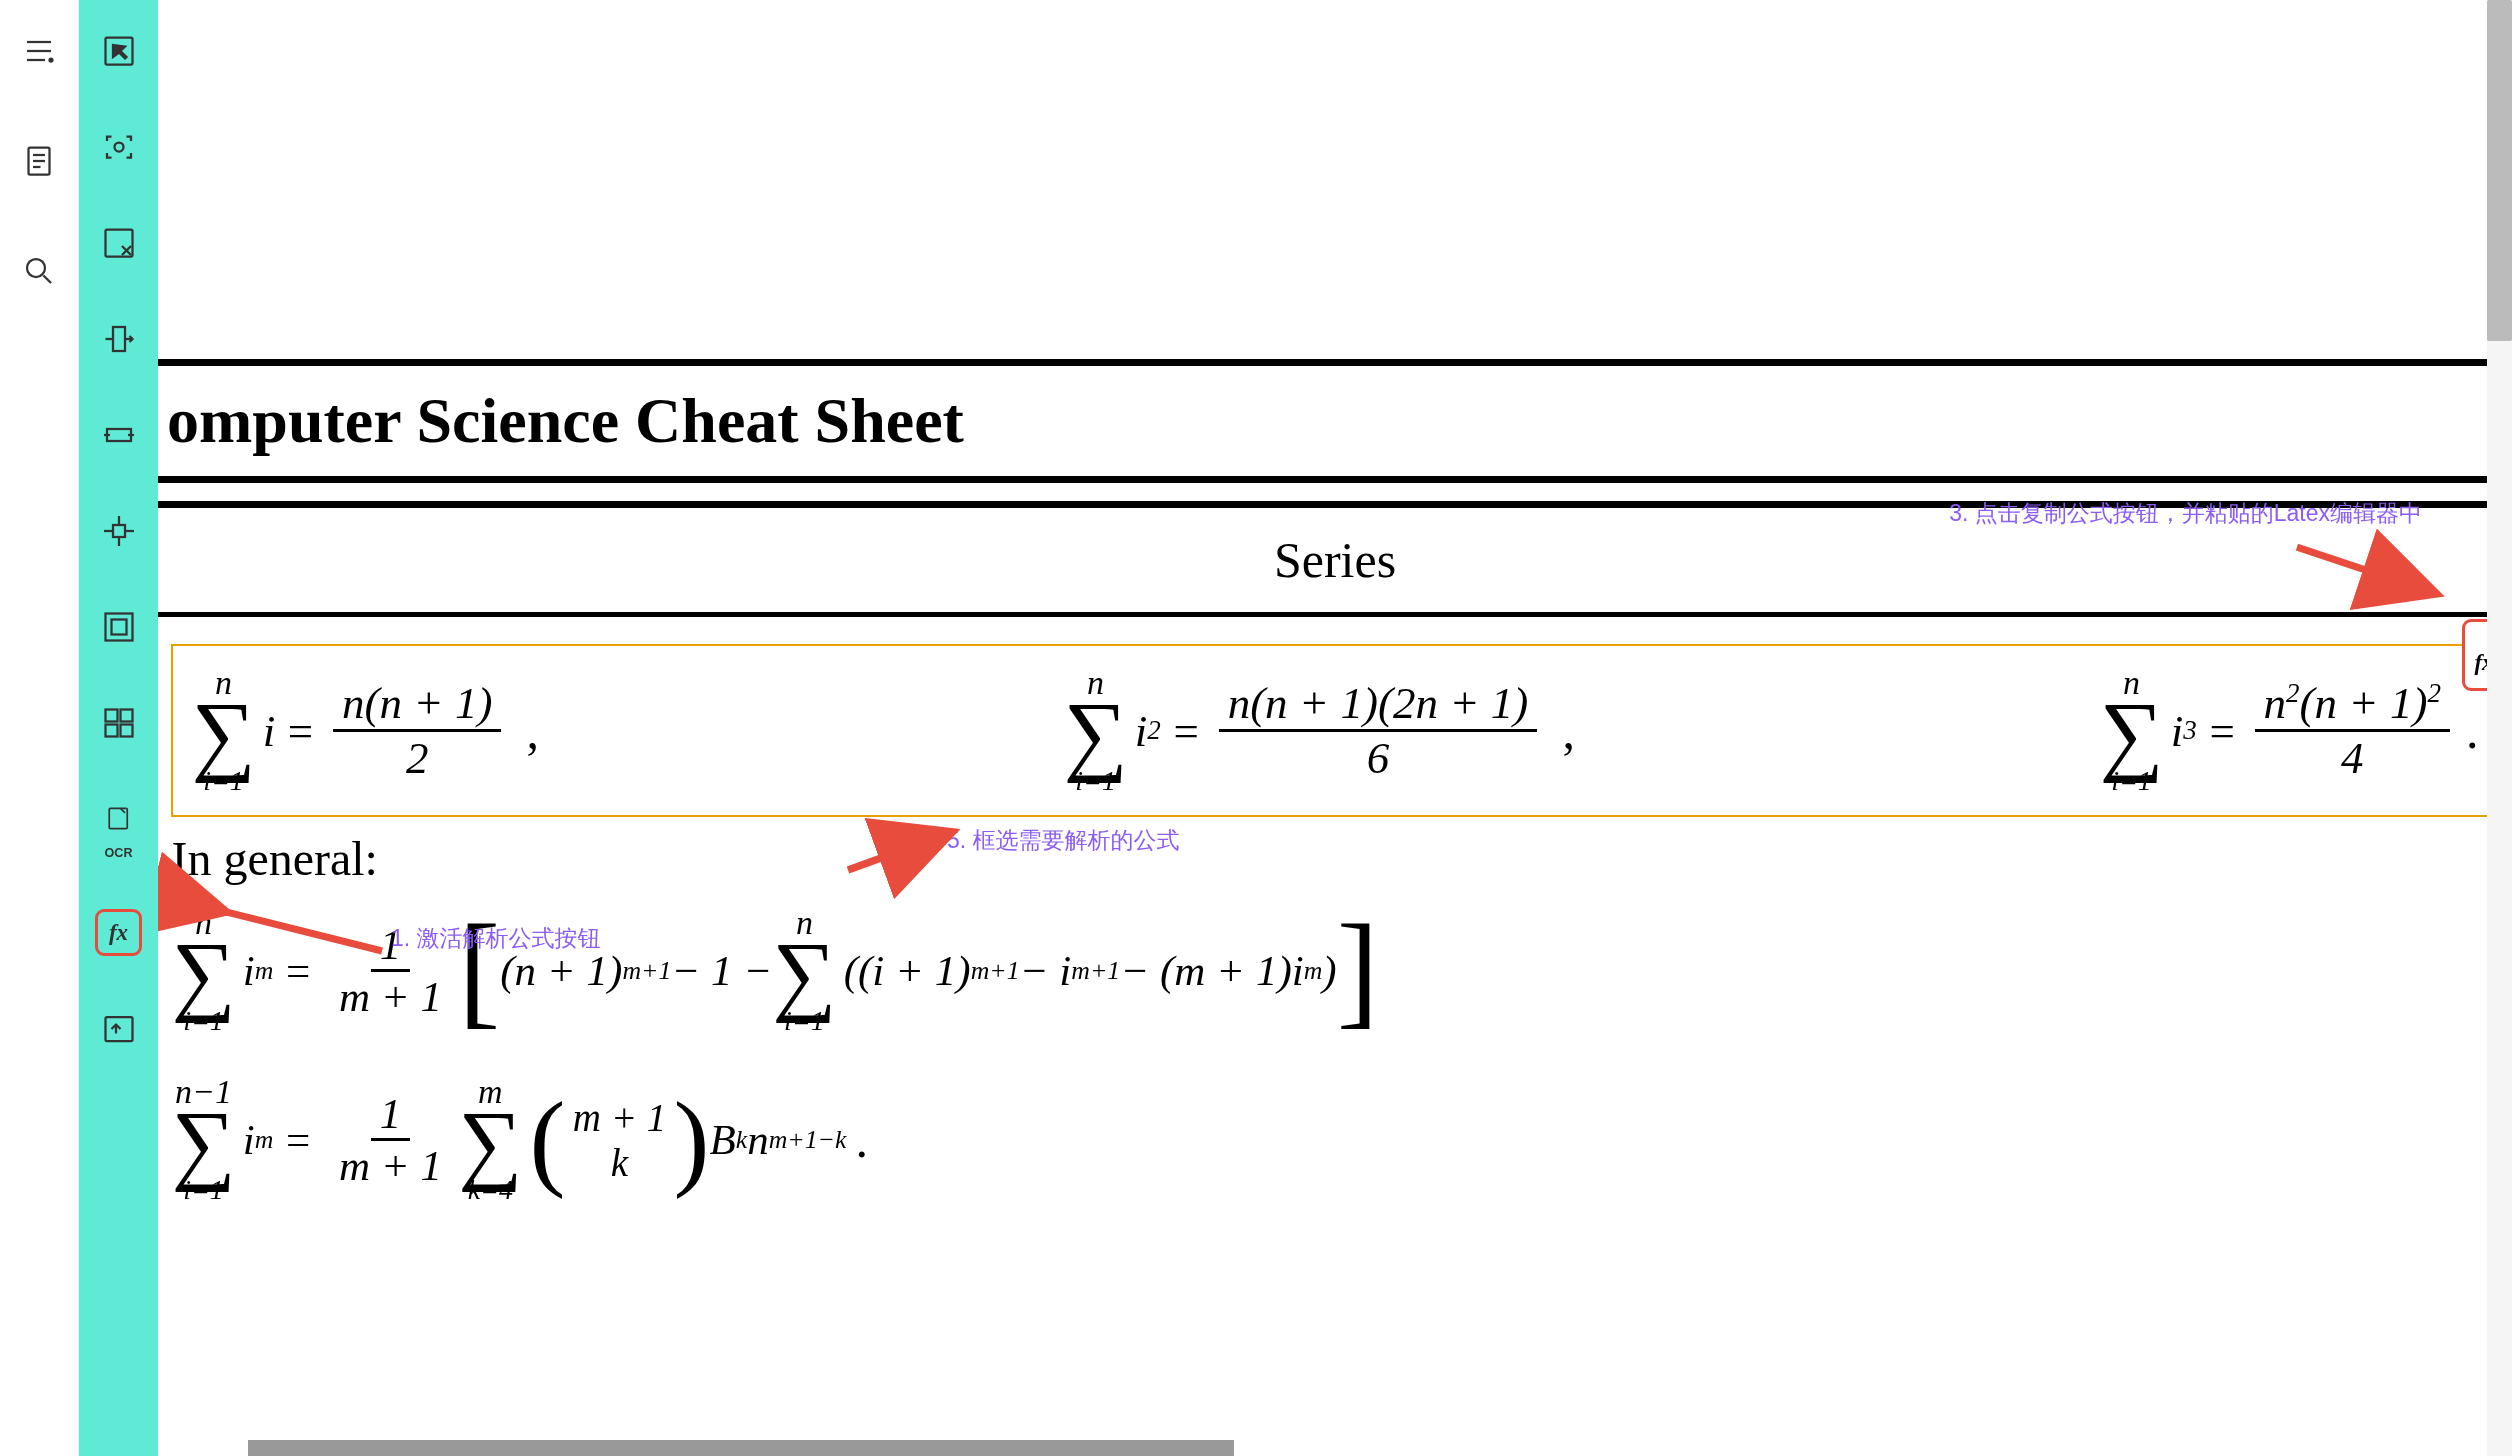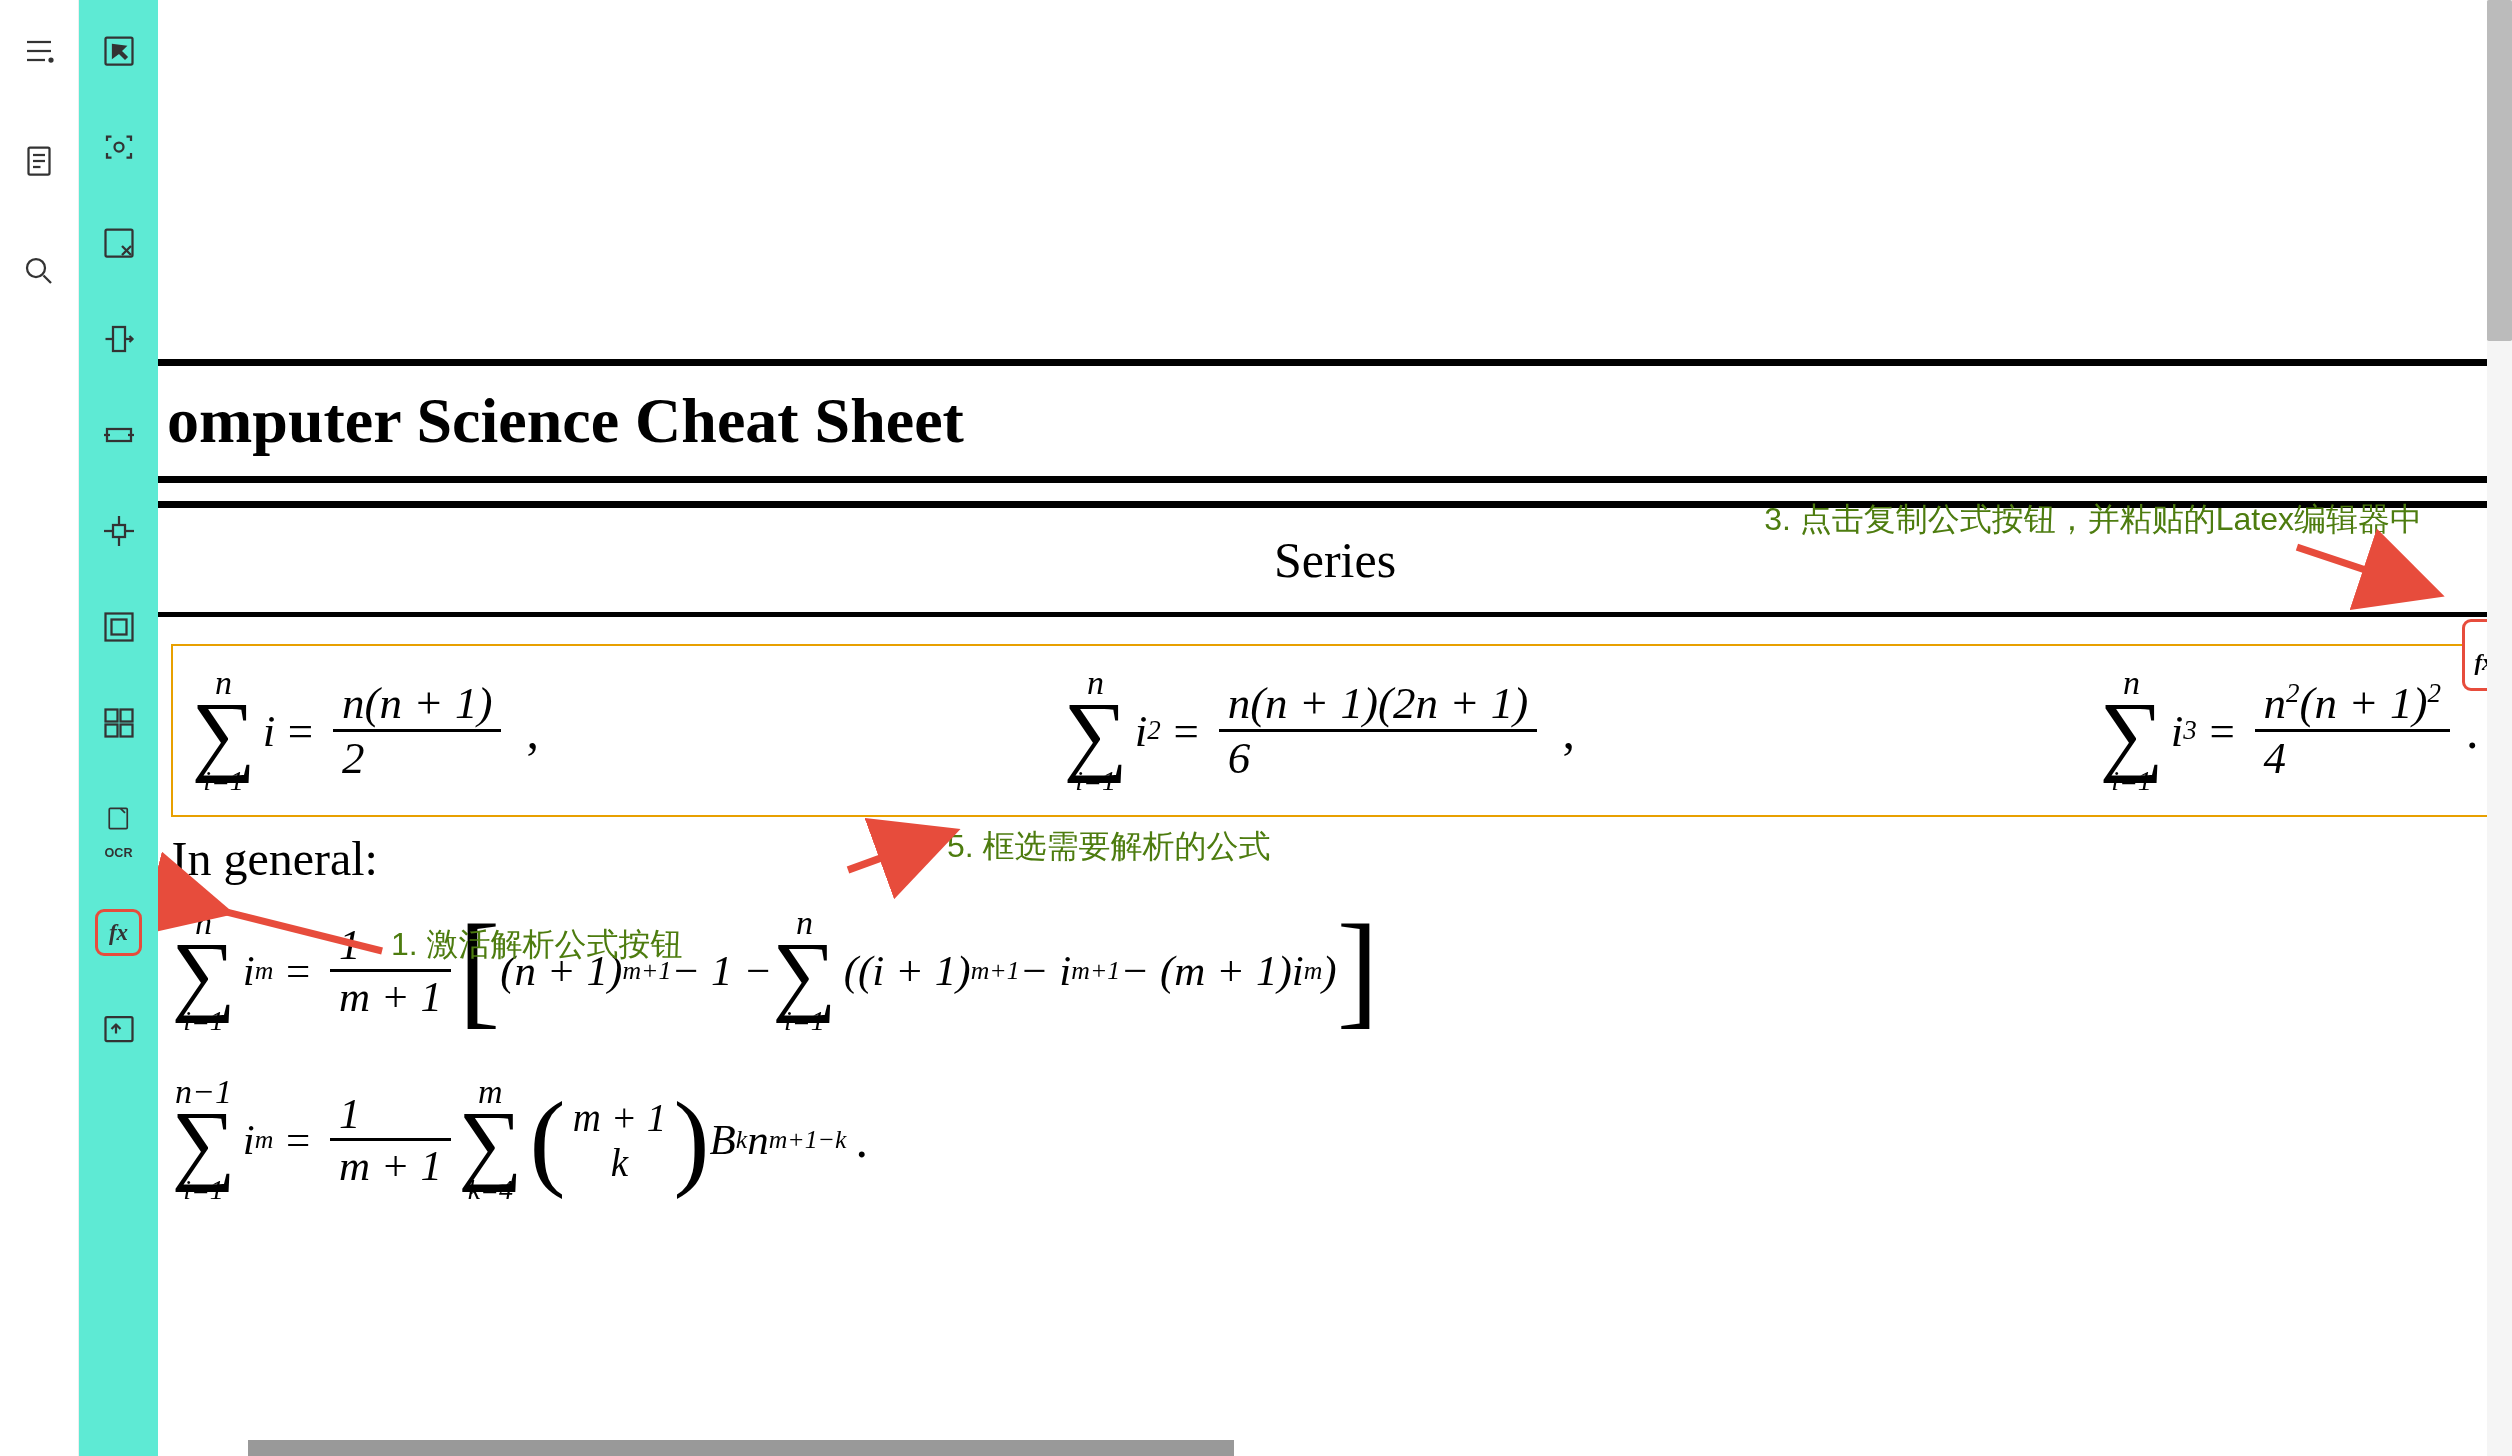--- a/index.html
+++ b/index.html
@@ -110,20 +110,21 @@
   align-items: center;
   font-style: italic;
   margin-right: 7.2px;
 }
 .sum-top { font-size: 34px; font-style: italic; }
 .sum-sign { font-size: 90px; line-height: 0.7; font-style: normal; }
 .sum-bot { font-size: 28px; font-style: italic; }
 .frac {
   display: inline-flex;
   flex-direction: column;
+  align-items: center;
   margin: 0 7.2px;
 }
 .frac-top { border-bottom: 3.6px solid #000; padding: 0 9px; }
 .frac-bot { padding: 0 9px; }
 .sup { font-size: 0.6em; vertical-align: super; }
 .sub { font-size: 0.6em; vertical-align: sub; }
 .eq { font-style: normal; margin: 0 12.6px; }
 .comma { font-style: normal; margin: 0 18px; font-size: 50px; }
 .dot { font-style: normal; margin-left: 9px; font-size: 50px; }
 .fx-badge {
@@ -161,23 +162,23 @@
 .binom-paren { font-size: 108px; font-style: normal; line-height: 0.7; }
 .binom-inner {
   display: inline-flex;
   flex-direction: column;
   align-items: center;
   font-size: 39px;
   margin: 0 7.2px;
 }
 .annotation {
   position: absolute;
-  color: #4d7c0f;
+  color: #8b5cf6;
   font-family: Arial, 'Microsoft YaHei', sans-serif;
-  font-size: 32px;
+  font-size: 23px;
   font-weight: 500;
 }
 .arrow {
   position: absolute;
 }
 .arrow svg { overflow: visible; }
 .scrollbar {
   position: absolute;
   right: 0;
   top: 0;

